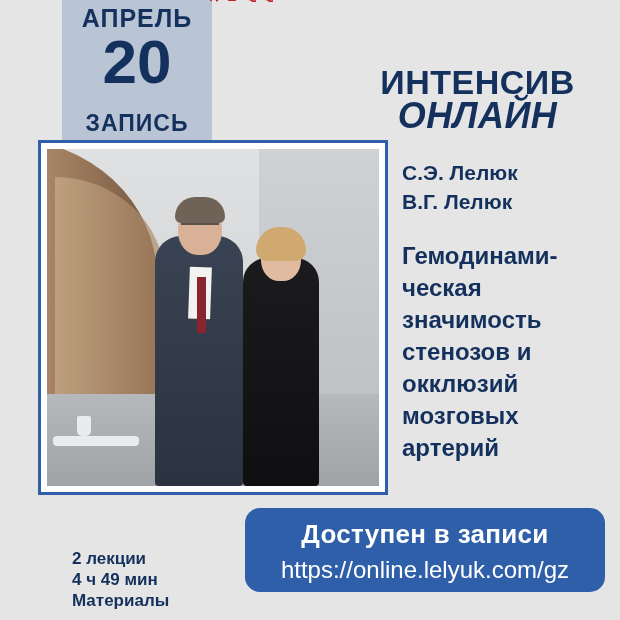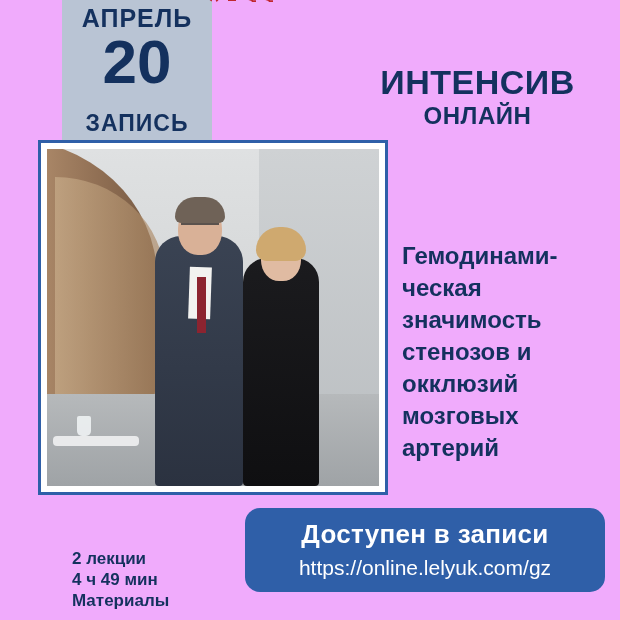--- a/index.html
+++ b/index.html
@@ -10,21 +10,21 @@
     width: 620px;
     height: 620px;
     font-family: "Liberation Sans", sans-serif;
     background: #b9c4d4;
     overflow: hidden;
   }
   .poster {
     position: relative;
     width: 620px;
     height: 620px;
-    background: #f0abfc;
+    background: #e5e5e5;
   }
 
   
   .date-block {
     position: absolute;
     left: 62px;
     top: 0;
     width: 150px;
     height: 140px;
     background: #b9c4d4;
@@ -96,22 +96,23 @@
     width: 265px;
     text-align: center;
     color: #14315e;
     font-weight: bold;
     font-size: 34px;
     line-height: 36px;
     letter-spacing: 0.5px;
   }
   .intensive .sub {
     display: block;
-    font-size: 24px;
+    font-size: 36px;
     line-height: 32px;
+    font-style: italic;
   }
 
   
   .photo-wrap {
     position: absolute;
     left: 38px;
     top: 140px;
     width: 350px;
     height: 355px;
     background: #ffffff;
@@ -286,21 +287,21 @@
     text-align: center;
   }
   .cta-title {
     margin-top: 11px;
     font-size: 26px;
     font-weight: bold;
     letter-spacing: .3px;
   }
   .cta-url {
     margin-top: 6px;
-    font-size: 21px;
+    font-size: 24px;
   }
 </style>
 </head>
 <body>
 
 <div class="poster">
 
   <div class="date-block">
     <div class="date-month">АПРЕЛЬ</div>
     <div class="date-day">20</div>
@@ -333,20 +334,24 @@
       <div class="man-tie"></div>
       <div class="man-head"></div>
       <div class="man-hair"></div>
       <div class="man-glasses"></div>
       <div class="woman-body"></div>
       <div class="woman-head"></div>
       <div class="woman-hair"></div>
     </div>
   </div>
 
+  <div class="authors">
+    <div>С.Э. Лелюк</div>
+    <div>В.Г. Лелюк</div>
+  </div>
 
   <div class="title-main">
     <div>Гемодинами-</div>
     <div>ческая</div>
     <div>значимость</div>
     <div>стенозов и</div>
     <div>окклюзий</div>
     <div>мозговых</div>
     <div>артерий</div>
   </div>

